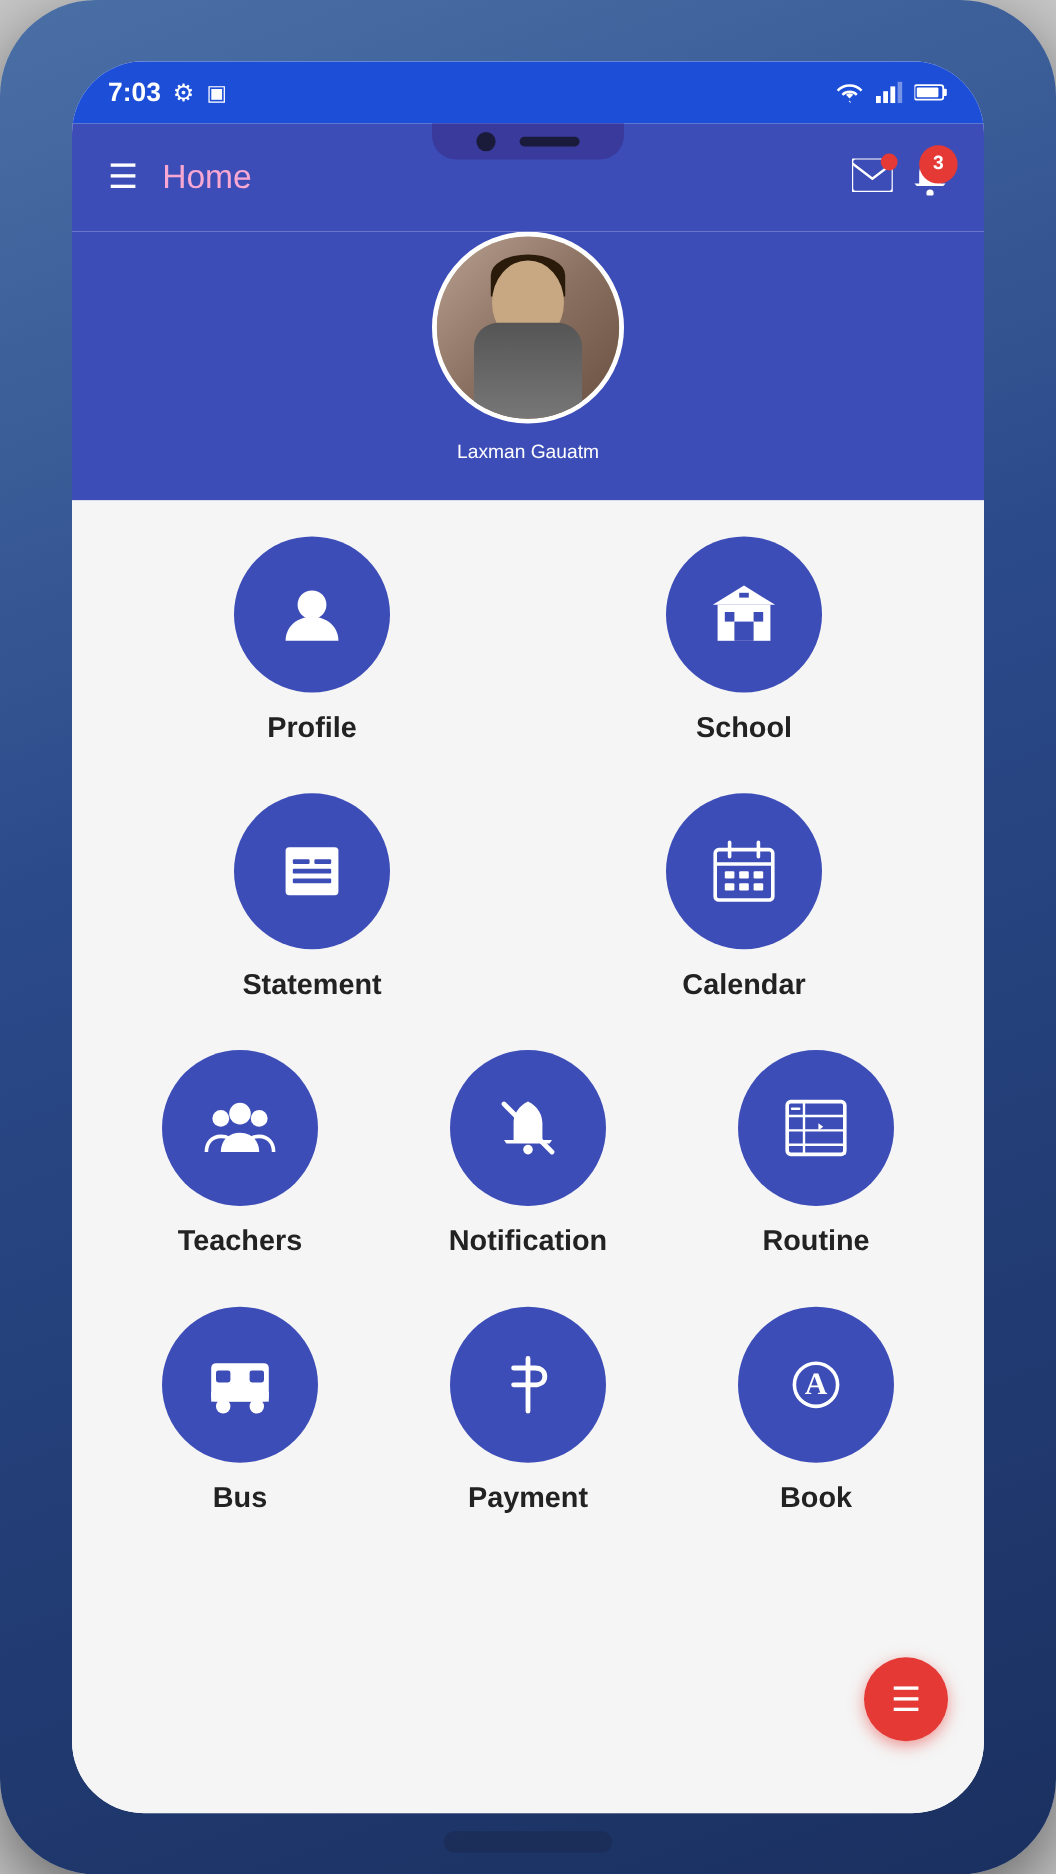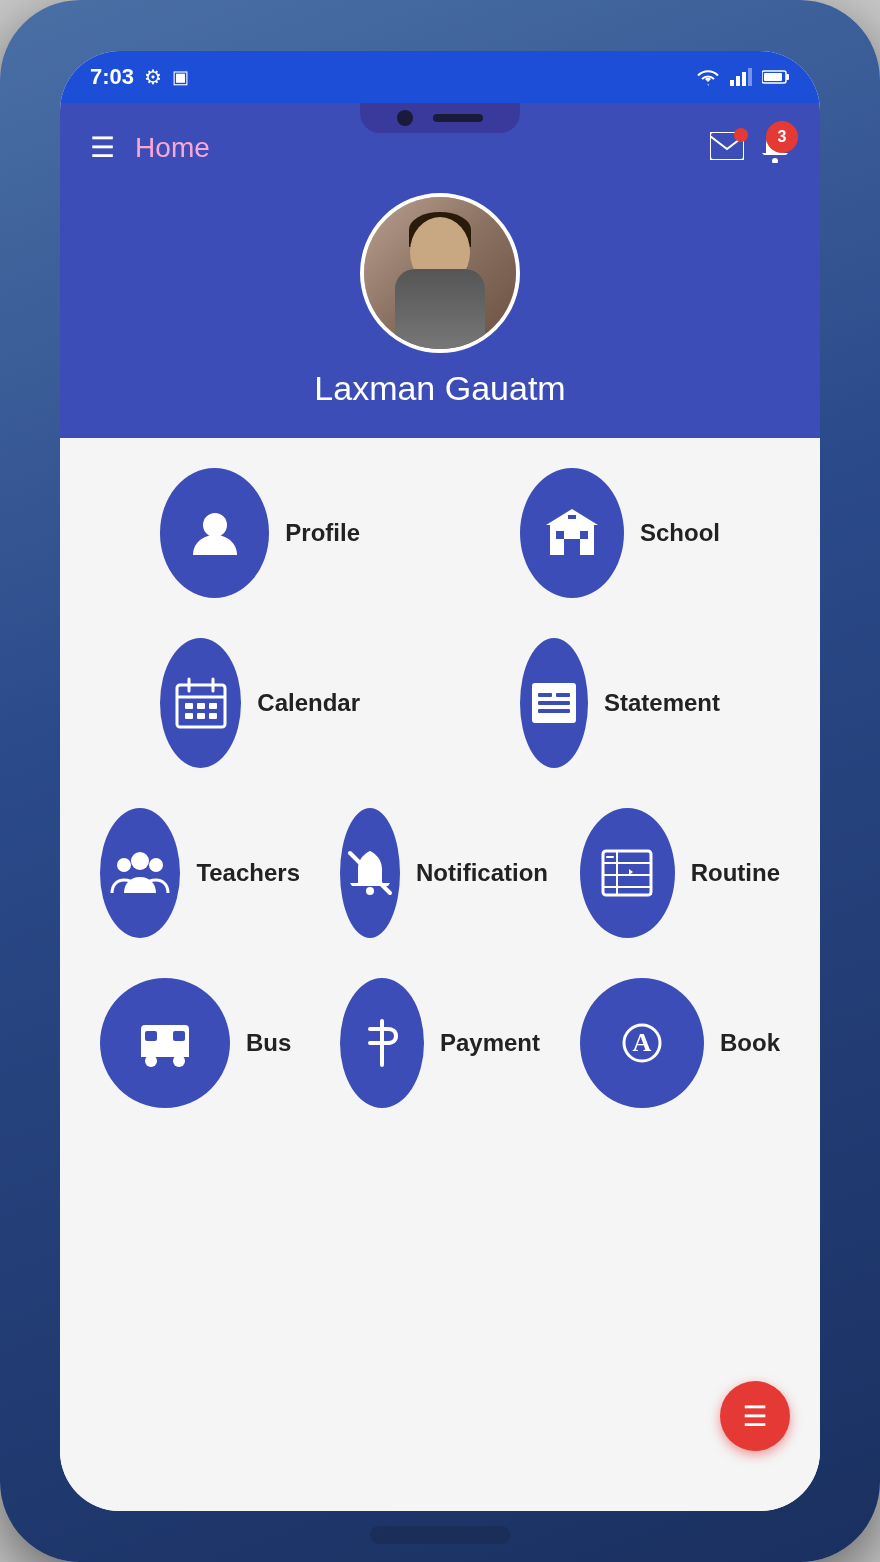--- a/index.html
+++ b/index.html
@@ -236,41 +236,42 @@
       top: 15px;
       left: 50%;
       transform: translateX(-50%);
       width: 62px;
       height: 35px;
       background: #2a1a0a;
       border-radius: 50% 50% 0 0;
     }
     .profile-name {
       color: white;
-      font-size: 34px;
+      font-size: 16px;
       font-weight: 400;
       margin-top: 16px;
     }
 
     
     .main-content {
       background: #f5f5f5;
       flex: 1;
       overflow-y: auto;
       padding: 30px 20px 20px;
     }
 
     .grid-row {
       display: flex;
       justify-content: space-around;
       margin-bottom: 40px;
     }
 
     .grid-item {
       display: flex;
+      flex-direction: column;
       align-items: center;
       gap: 16px;
       width: 200px;
       cursor: pointer;
     }
 
     .grid-icon-circle {
       width: 130px;
       height: 130px;
       border-radius: 50%;
@@ -428,49 +429,49 @@
               <rect x="14" y="28" width="8" height="8" fill="#3d4db7"></rect>
               <rect x="38" y="28" width="8" height="8" fill="#3d4db7"></rect>
               <rect x="26" y="12" width="8" height="4" fill="#3d4db7"></rect>
             </svg>
           </div>
           <span class="grid-label">School</span>
         </div>
       </div>
 
       <div class="grid-row">
+        <div class="grid-item">
+          <div class="grid-icon-circle">
+            <svg class="svg-icon" viewBox="0 0 60 60">
+              <rect x="8" y="10" width="44" height="40" rx="3" fill="white"></rect>
+              <rect x="14" y="20" width="14" height="4" rx="1" fill="#3d4db7"></rect>
+              <rect x="14" y="28" width="32" height="4" rx="1" fill="#3d4db7"></rect>
+              <rect x="14" y="36" width="32" height="4" rx="1" fill="#3d4db7"></rect>
+              <rect x="32" y="20" width="14" height="4" rx="1" fill="#3d4db7"></rect>
+            </svg>
+          </div>
+          <span class="grid-label">Statement</span>
+        </div>
         <div class="grid-item">
           <div class="grid-icon-circle">
             <svg class="svg-icon" viewBox="0 0 60 60">
               <rect x="6" y="12" width="48" height="42" rx="3" fill="none" stroke="white" stroke-width="3"></rect>
               <line x1="6" y1="24" x2="54" y2="24" stroke="white" stroke-width="3"></line>
               <line x1="18" y1="6" x2="18" y2="18" stroke="white" stroke-width="3" stroke-linecap="round"></line>
               <line x1="42" y1="6" x2="42" y2="18" stroke="white" stroke-width="3" stroke-linecap="round"></line>
               <rect x="14" y="30" width="8" height="6" rx="1" fill="white"></rect>
               <rect x="26" y="30" width="8" height="6" rx="1" fill="white"></rect>
               <rect x="38" y="30" width="8" height="6" rx="1" fill="white"></rect>
               <rect x="14" y="40" width="8" height="6" rx="1" fill="white"></rect>
               <rect x="26" y="40" width="8" height="6" rx="1" fill="white"></rect>
               <rect x="38" y="40" width="8" height="6" rx="1" fill="white"></rect>
             </svg>
           </div>
           <span class="grid-label">Calendar</span>
         </div>
-        <div class="grid-item">
-          <div class="grid-icon-circle">
-            <svg class="svg-icon" viewBox="0 0 60 60">
-              <rect x="8" y="10" width="44" height="40" rx="3" fill="white"></rect>
-              <rect x="14" y="20" width="14" height="4" rx="1" fill="#3d4db7"></rect>
-              <rect x="14" y="28" width="32" height="4" rx="1" fill="#3d4db7"></rect>
-              <rect x="14" y="36" width="32" height="4" rx="1" fill="#3d4db7"></rect>
-              <rect x="32" y="20" width="14" height="4" rx="1" fill="#3d4db7"></rect>
-            </svg>
-          </div>
-          <span class="grid-label">Statement</span>
-        </div>
       </div>
 
       <div class="grid-row">
         <div class="grid-item">
           <div class="grid-icon-circle">
             <svg class="svg-icon" viewBox="0 0 60 60">
               <circle cx="30" cy="18" r="9" fill="white"></circle>
               <circle cx="14" cy="22" r="7" fill="white"></circle>
               <circle cx="46" cy="22" r="7" fill="white"></circle>
               <path d="M2 50c0-8 5-13 12-13s8 3 8 3" fill="none" stroke="white" stroke-width="3"></path>

